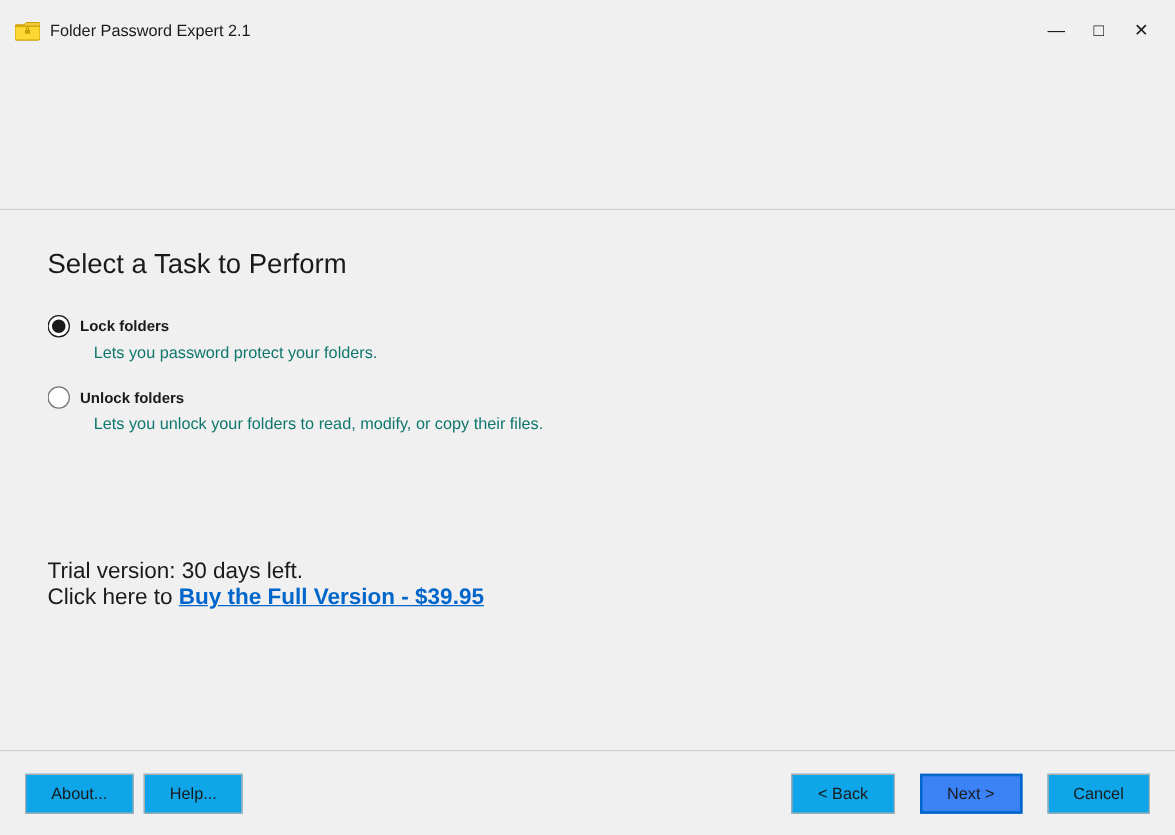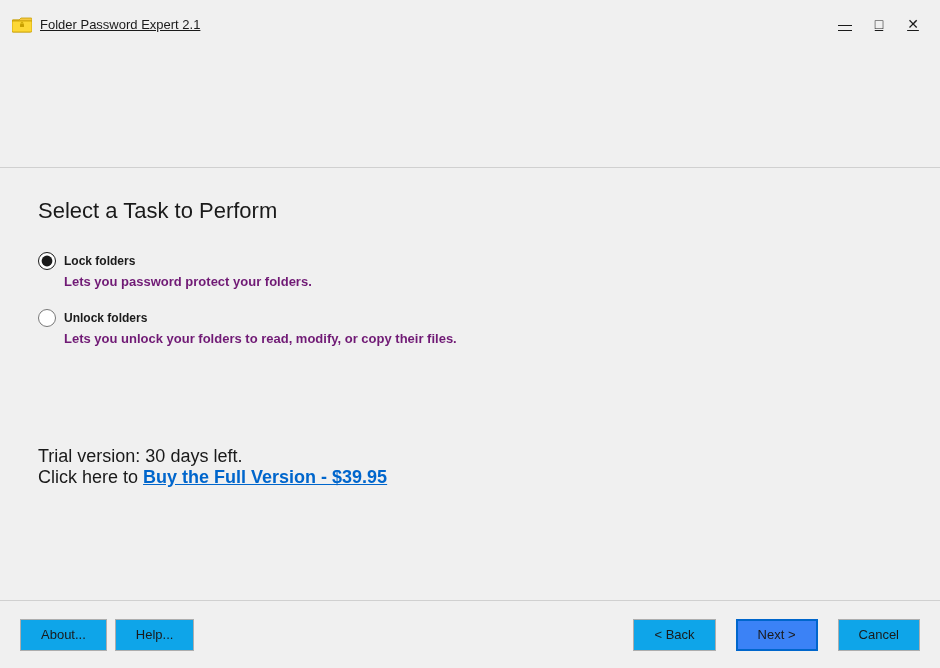--- a/index.html
+++ b/index.html
@@ -20,21 +20,20 @@
 
     
     .titlebar {
       display: flex;
       align-items: center;
       justify-content: space-between;
       background: #f0f0f0;
       padding: 24px 12px;
       height: 42px;
       border-bottom: none;
-      text-decoration: underline;
     }
 
     .titlebar-left {
       display: flex;
       align-items: center;
       gap: 8px;
     }
 
     .titlebar-title {
       font-size: 13px;
@@ -113,23 +112,22 @@
 
     .radio-label {
       font-size: 12px;
       font-weight: 700;
       color: #1a1a1a;
       cursor: pointer;
     }
 
     .radio-description {
       font-size: 13px;
-      color: #701a75;
-      margin-left: 26px;
-      font-weight: bold;
+      color: #0f766e;
+      margin-left: 37px;
     }
 
     
     .trial-info {
       margin-top: 100px;
       font-size: 18px;
       color: #1a1a1a;
     }
 
     .trial-link {

